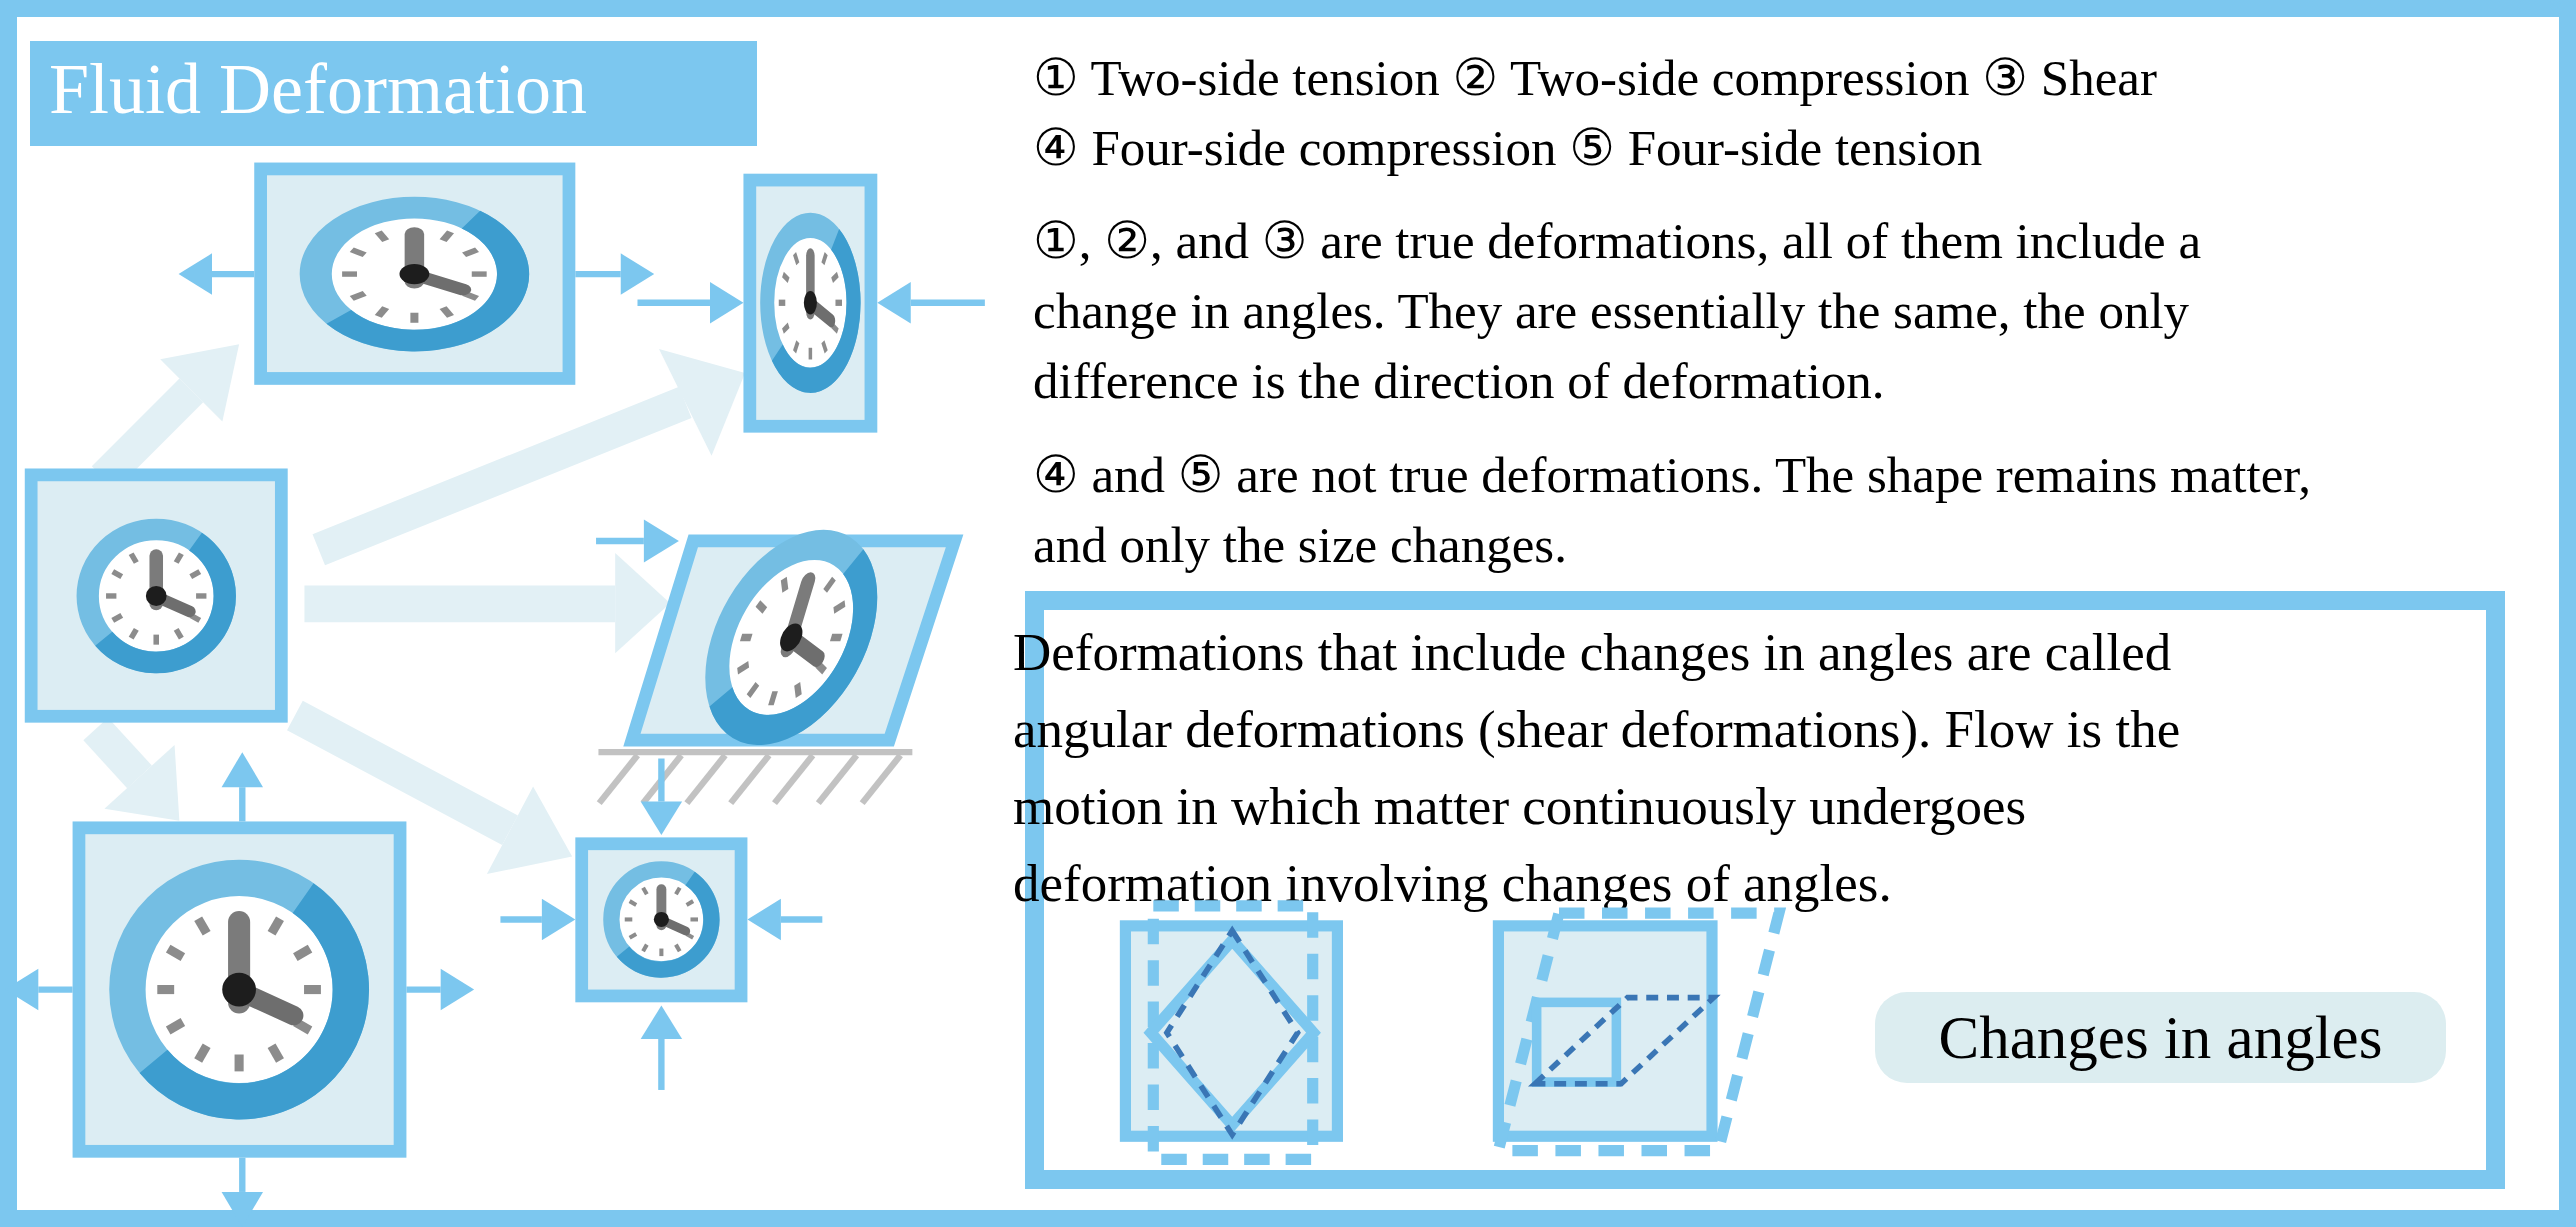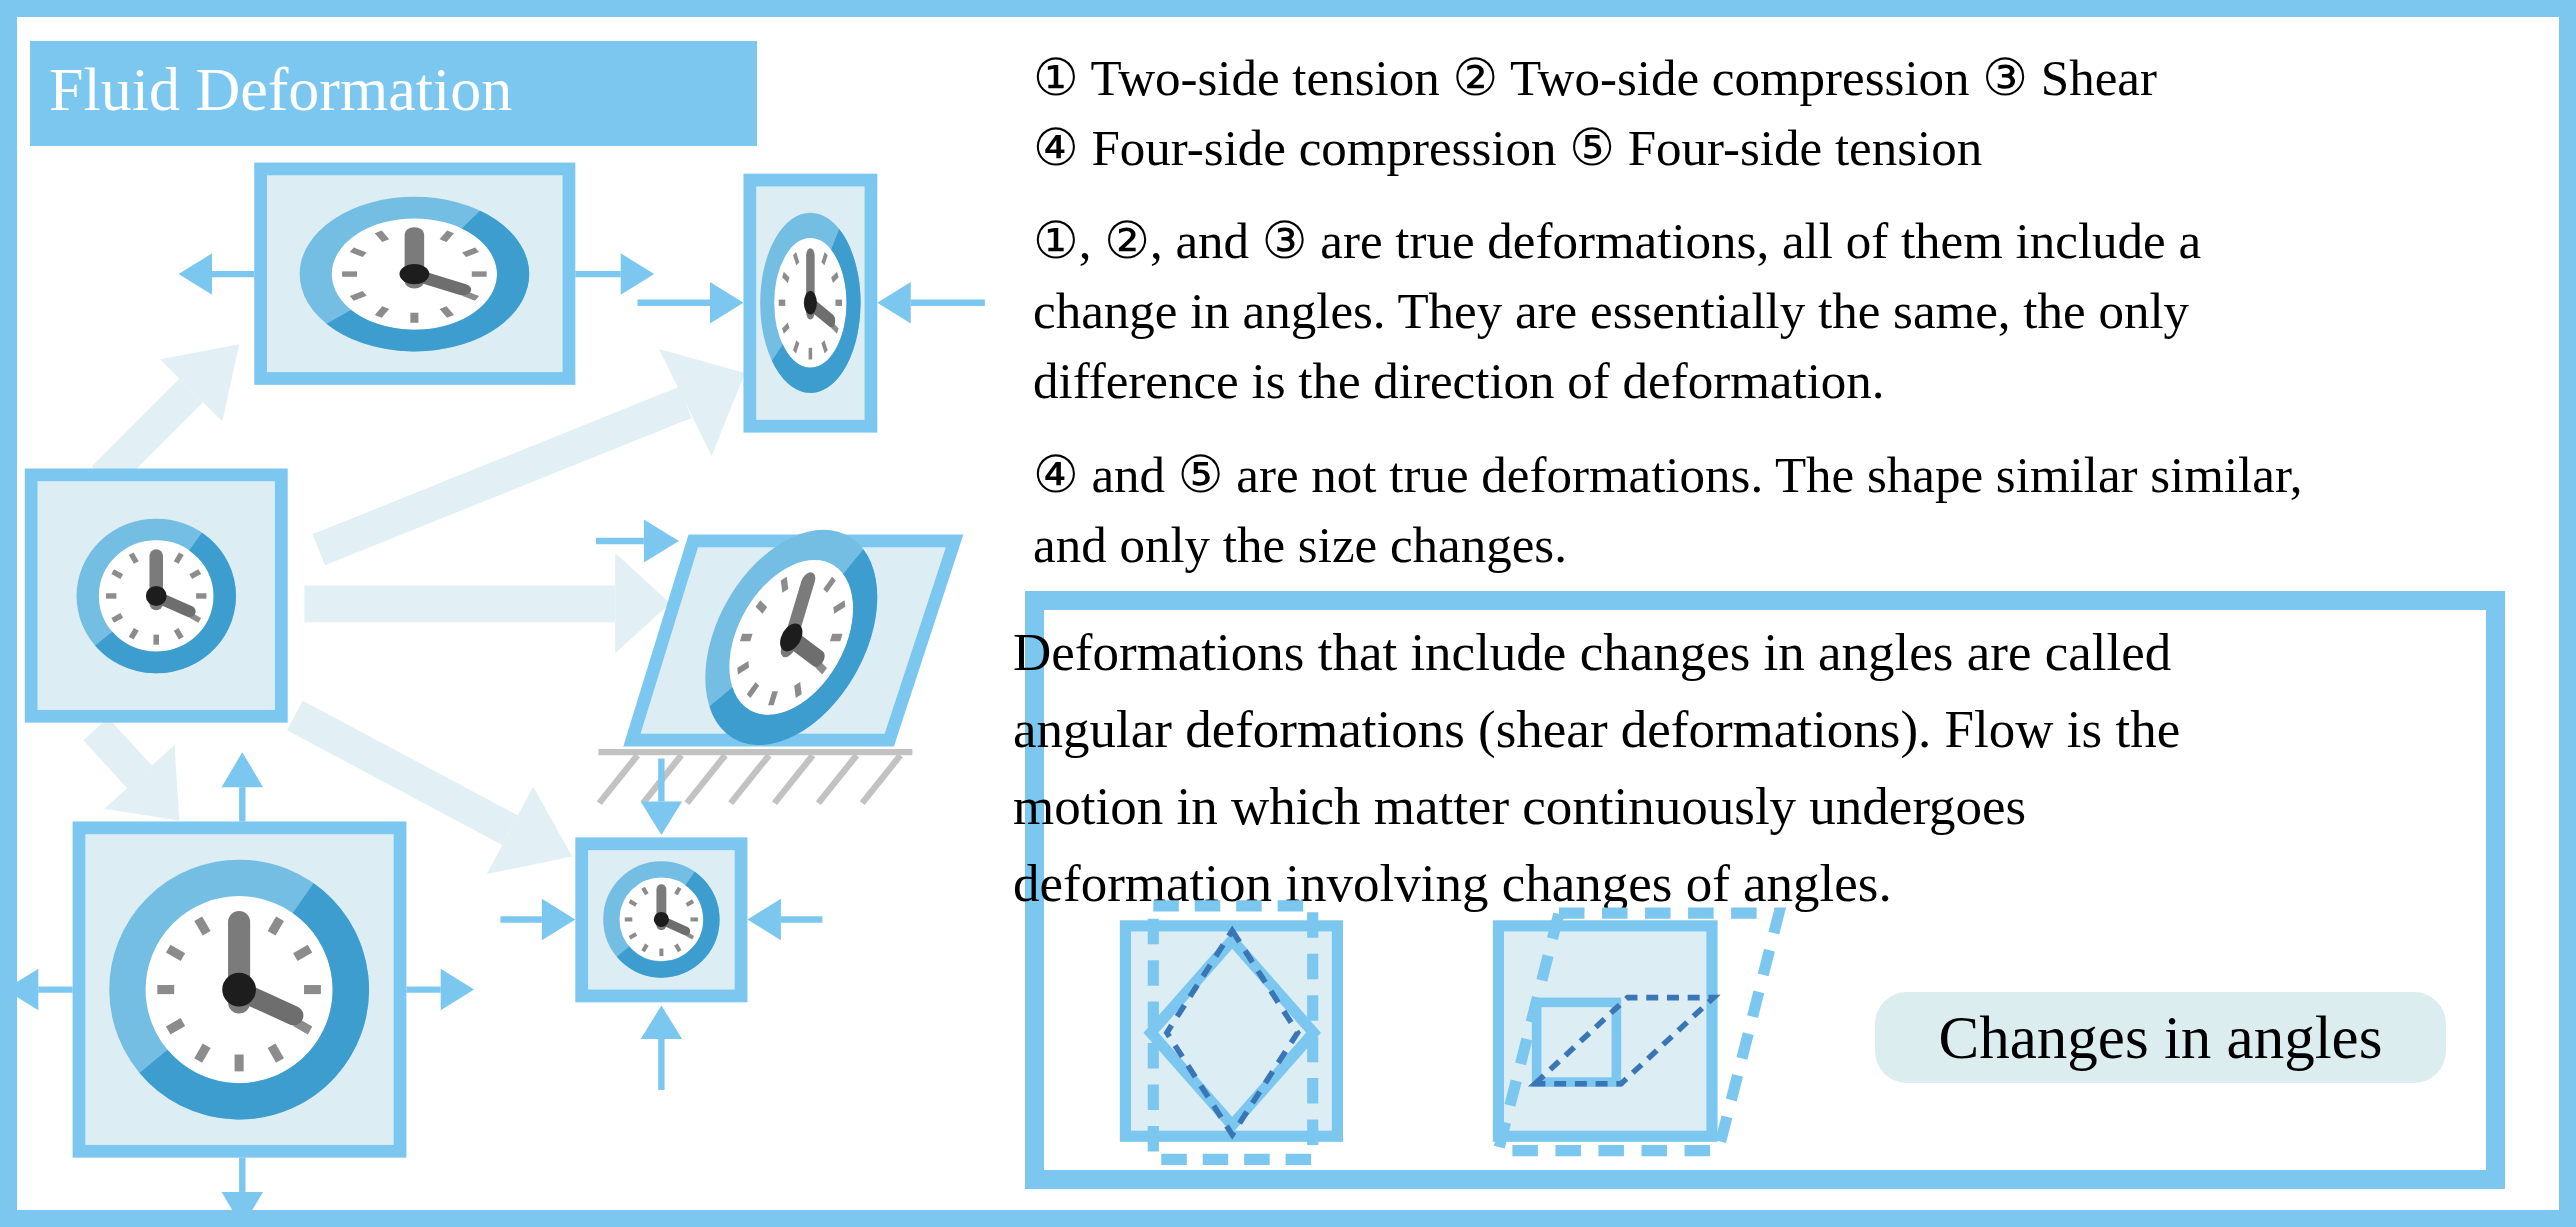--- a/index.html
+++ b/index.html
@@ -1,20 +1,20 @@
 <!DOCTYPE html>
 <html style="font-size:12.8px"><head>
 <meta charset="utf-8">
 <style>
   html,body{margin:0;padding:0;background:#ffffff;}
   #stage{position:relative;width:2576px;height:1227px;background:#ffffff;overflow:hidden;
          font-family:"Liberation Serif","DejaVu Serif",serif;}
   .frame{position:absolute;inset:0;border:17.5px solid #7CC7EF;box-sizing:border-box;z-index:1;}
   .title{position:absolute;left:30px;top:41px;width:727px;height:105px;background:#7CC7EF;
-         color:#ffffff;font-size:62px;line-height:97px;padding-left:19px;box-sizing:border-box;
+         color:#ffffff;font-size:72px;line-height:97px;padding-left:19px;box-sizing:border-box;
          z-index:3;white-space:nowrap;}
   .rc-text{position:absolute;left:1033px;width:1514px;color:#000;font-size:51px;line-height:70px;
            white-space:pre-line;z-index:3;}
   .legend{top:43px;}
   .para1{top:206px;}
   .para2{top:440px;}
   .infobox{position:absolute;left:1025px;top:591px;width:1480px;height:598px;box-sizing:border-box;
            border:19px solid #7CC7EF;background:#ffffff;z-index:2;}
   .infobox-text{position:absolute;left:1013px;top:614px;width:1427px;color:#000;font-size:53px;
                 line-height:77px;white-space:pre-line;z-index:3;}
@@ -32,21 +32,21 @@
 
   <div class="frame"></div>
 
   <div class="title">Fluid Deformation</div>
 
   <div class="rc-text legend">① Two-side tension ② Two-side compression ③ Shear
 ④ Four-side compression ⑤ Four-side tension</div>
   <div class="rc-text para1">①, ②, and ③ are true deformations, all of them include a
 change in angles.  They are essentially the same, the only
 difference is the direction of deformation.</div>
-  <div class="rc-text para2">④ and ⑤ are not true deformations. The shape similar similar,
+  <div class="rc-text para2">④ and ⑤ are not true deformations. The shape remains matter,
 and only the size changes.</div>
 
   <div class="infobox"></div>
   <div class="infobox-text">Deformations that include changes in angles are called
 angular deformations (shear deformations). Flow is the
 motion in which matter continuously undergoes
 deformation involving changes of angles.</div>
   <div class="caption">Changes in angles</div>
 
   <svg id="illustration" width="1020" height="1227" viewBox="0 0 1280 1540">

